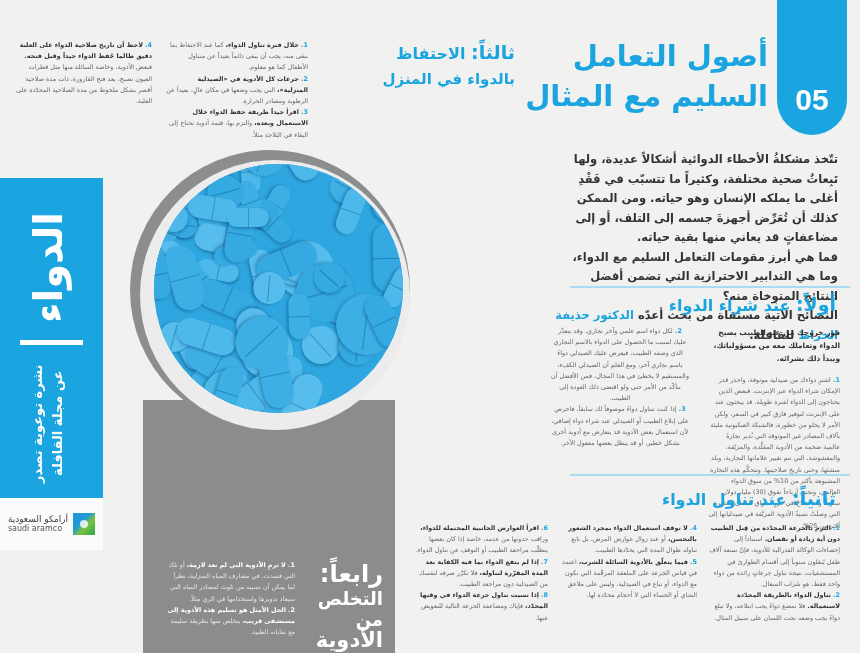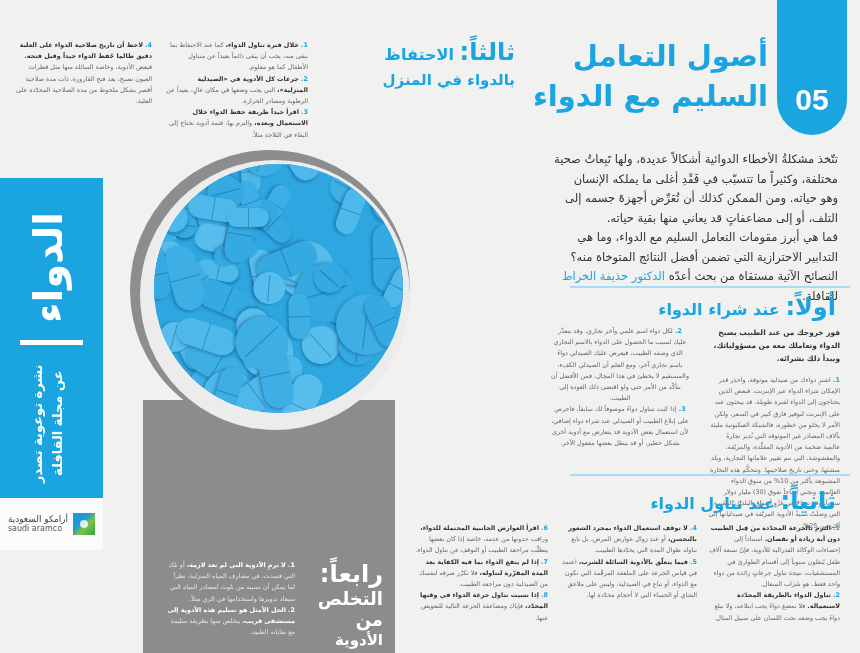--- a/index.html
+++ b/index.html
@@ -99,31 +99,31 @@
   }
   .main-title {
     right: 92px; top: 36px; width: 300px;
     color: #1aa5e0; font-weight: bold; font-size: 29px; line-height: 40px;
     text-align: right;
   }
 
   
   .intro {
     right: 22px; top: 150px; width: 285px;
-    font-size: 11.5px; font-weight: normal; line-height: 19.5px; color: #333;
+    font-size: 11.5px; font-weight: bold; line-height: 19.5px; color: #333;
     text-align: right;
   }
   .intro .author { color: #1aa5e0; }
 
   .divider { height: 2px; background: #a9dcf3; }
 
   .sec-head {
     color: #1aa5e0; font-weight: bold; text-align: right; white-space: nowrap;
   }
-  .sec-head .big { font-size: 24px; }
+  .sec-head .big { font-size: 19px; }
   .sec-head .small { font-size: 16px; }
 
   .col {
     font-size: 6.4px; line-height: 11.2px; color: #666; text-align: right;
   }
   .col b { color: #333; text-align: center; }
   .col .num { color: #1aa5e0; font-weight: bold; }
   .col p { margin-bottom: 0; }
 
   .gray-panel .col { color: #e6e6e6; }
@@ -149,21 +149,21 @@
   <div class="logo-text">
     <span class="logo-ar">أرامكو السعودية</span>
     <span class="logo-en">saudi aramco</span>
   </div>
 </div>
 
 <div class="abs gray-panel">
   <div class="abs rabi-head" style="right:12px; top:160px; width:80px;">
     <div style="font-size:24px; line-height:28px;">رابعاً:</div>
     <div style="font-size:18px; line-height:21px;">التخلص من</div>
-    <div style="font-size:15px; line-height:21px;">الأدوية</div>
+    <div style="font-size:21px; line-height:21px;">الأدوية</div>
   </div>
   <div class="abs col" style="right:100px; top:160px; width:128px;" id="s4list">
       <p><span class="num" style="color: rgb(255, 255, 255);">1. </span><b>لا ترمِ الأدوية التي لم تعد لازمة،</b><span> أو تلك التي فسدت، في مصارف المياه المنزلية، نظراً لما يمكن أن تسببه من تلوث لمصادر المياه التي سيعاد تدويرها واستخدامها في الري مثلاً.</span></p>
       <p><span class="num" style="color: rgb(255, 255, 255);">2. </span><b>الحل الأمثل هو تسليم هذه الأدوية إلى مستشفى قريب،</b><span> يتخلص منها بطريقة سليمة مع نفاياته الطبية.</span></p>
     </div>
 </div>
 
 <div class="abs circle-outer"></div>
 <div class="abs circle-ring"></div>
 <div class="abs circle-pills" id="pills">
@@ -235,21 +235,21 @@
     <div class="pill" style="width: 65.9711px; height: 29.687px; border-radius: 16.4928px; left: -2.14986px; top: 99.0694px; transform: rotate(75deg); background: rgb(61, 175, 229);"></div>
     <div class="pill" style="width: 60.7913px; height: 27.3561px; border-radius: 15.1978px; left: 22.3723px; top: 159.301px; transform: rotate(18deg); background: rgb(77, 184, 234);"></div>
     <div class="pill" style="width: 42.0004px; height: 18.9002px; border-radius: 10.5001px; left: 73.3759px; top: 43.7926px; transform: rotate(0deg); background: rgb(77, 184, 234);"></div>
     <div class="pill" style="width: 49.5984px; height: 22.3193px; border-radius: 12.3996px; left: -22.4724px; top: 99.2098px; transform: rotate(79deg); background: rgb(53, 169, 225);"></div>
     <div class="tab" style="width: 53.447px; height: 53.447px; left: 81.4942px; top: 152.22px; transform: rotate(137deg); background: rgb(61, 175, 229);"></div>
   </div>
 
 <div class="abs badge">05</div>
 <div class="abs main-title">
   <div>أصول التعامل</div>
-  <div>السليم مع الدواء</div>
+  <div>السليم مع المثال</div>
 </div>
 
 <div class="abs sec-head" style="right:345px; top:38px; width:150px;">
   <div style="line-height:28px;">
     <span class="big">ثالثاً:</span>
     <span class="small">الاحتفاظ</span>
   </div>
   <div class="small" style="font-size:15px; line-height:22px;">بالدواء في المنزل</div>
 </div>
 <div class="abs col" style="right:552px; top:40px; width:142px;" id="s3col1">

